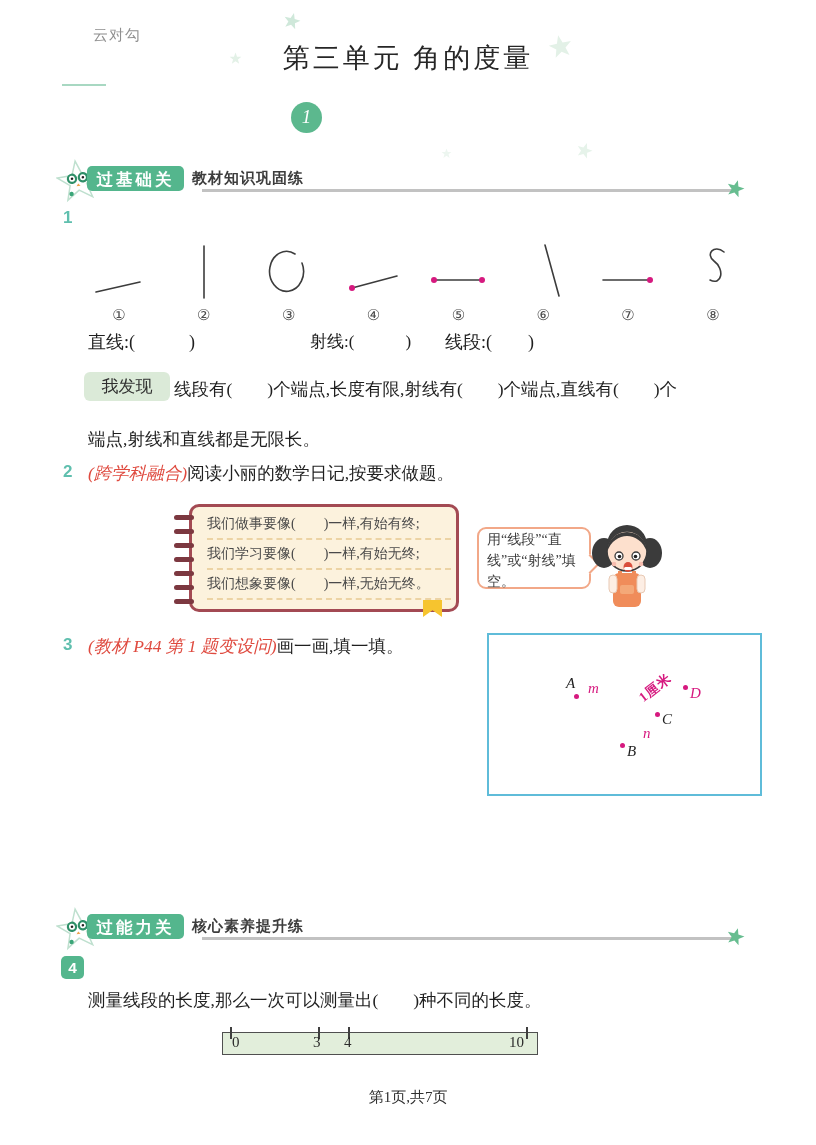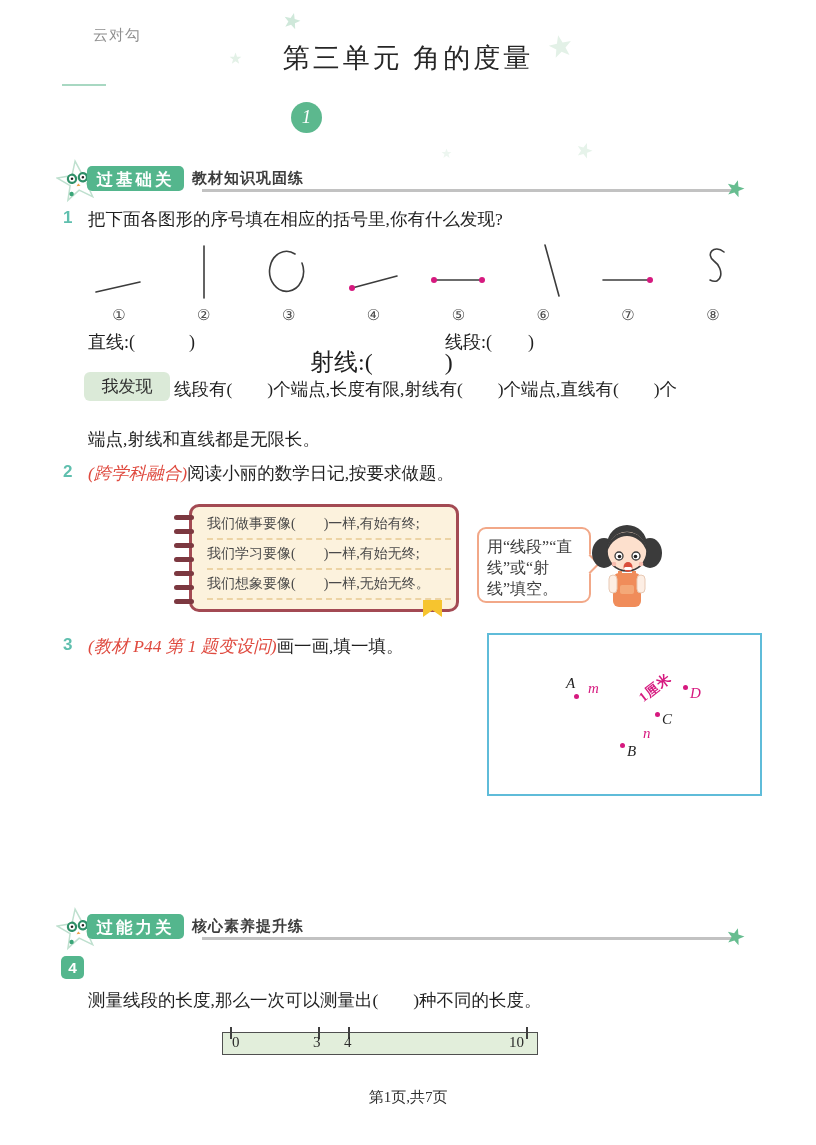--- a/index.html
+++ b/index.html
@@ -36,21 +36,21 @@
   .diary{left:189px;top:504px;width:264px;height:102px;background:#fcf2dd;
          border:3px solid #a34a53;border-radius:10px;}
   .clip{position:absolute;left:-18px;width:20px;height:5px;background:#7c3840;border-radius:3px;}
   .diary-lines{position:absolute;left:15px;right:5px;top:3px;}
   .diary-line{font-size:14px;color:#4a4a4a;white-space:nowrap;padding:5px 0 5px 0;
               border-bottom:2px dashed #ecd3a4;}
   .bookmark{left:423px;top:600px;width:19px;height:17px;background:#f6c42f;
             clip-path:polygon(0 0,100% 0,100% 100%,50% 60%,0 100%);}
   
   .bubble{left:477px;top:527px;width:94px;height:58px;background:#fff;border:2px solid #f2a888;
-          border-radius:9px;padding:7px 8px;font-size:16px;line-height:21px;color:#3f3f3f;}
+          border-radius:9px;padding:0 8px;font-size:14px;line-height:21px;color:#3f3f3f;}
   .bubble-tail{position:absolute;right:-8px;top:28px;width:12px;height:12px;background:#fff;
                border-top:2px solid #f2a888;border-right:2px solid #f2a888;transform:rotate(45deg);}
   
   .q3items{left:88px;top:667px;font-size:17.5px;line-height:33.5px;}
   .diagram{left:487px;top:633px;width:271px;height:159px;border:2px solid #5fbcd9;background:#fff;}
   .dot{position:absolute;width:5px;height:5px;border-radius:50%;background:#d6197f;}
   .ptlabel{position:absolute;font-style:italic;font-size:15px;color:#1f1f1f;}
   .pink{color:#d6197f;}
   .cm-label{position:absolute;left:148px;top:44px;font-size:13.5px;font-weight:600;color:#d6197f;
             transform:rotate(-38deg);letter-spacing:1px;}
@@ -104,21 +104,20 @@
     </g>
   </svg>
   <div class="abs badge sans" style="left:87px;top:166px">过基础关</div>
   <div class="abs subtitle sans" style="left:192px;top:169px">教材知识巩固练</div>
   <div class="abs rule" style="left:202px;top:189px"></div>
   <svg class="star" style="left:726px;top:179px;transform:rotate(16deg)" width="19" height="19" viewBox="0 0 24 24">
       <polygon points="12,1 14.8,8.6 22.9,8.9 16.5,13.9 18.8,21.7 12,17.1 5.2,21.7 7.5,13.9 1.1,8.9 9.2,8.6" fill="#67bd90"></polygon>
     </svg>
 
   <div class="abs qnum sans" style="left:63px;top:208px">1</div>
-  <div class="abs qtext" style="left:88px;top:207px">把下面各图形的序号填在相应的括号里,你有什么发现?</div>
 
   <div class="abs figrow">
     <div class="figcol">
       <svg width="58" height="62" viewBox="0 0 58 62">
           <line x1="6" y1="50" x2="50" y2="40" stroke="#3c3c3c" stroke-width="1.6" stroke-linecap="round"></line>
         </svg>
       <div class="figlabel">①</div>
     </div>
     <div class="figcol">
       <svg width="58" height="62" viewBox="0 0 58 62">
@@ -162,21 +161,21 @@
     </div>
     <div class="figcol">
       <svg width="58" height="62" viewBox="0 0 58 62">
           <path d="M 40,10 C 30,2 21,12 30,19 C 41,27 38,44 26,38" fill="none" stroke="#3c3c3c" stroke-width="1.6" stroke-linecap="round"></path>
         </svg>
       <div class="figlabel">⑧</div>
     </div>
   </div>
 
   <div class="abs qtext" style="left:88px;top:330px;font-size:18px">直线:(　　　)</div>
-  <div class="abs qtext" style="left:310px;top:346px;font-size:24px">射线:(　　　)</div>
+  <div class="abs qtext" style="left:310px;top:330px;font-size:17px">射线:(　　　)</div>
   <div class="abs qtext" style="left:445px;top:330px;font-size:18px">线段:(　　)</div>
 
   <div class="abs disc-badge">我发现</div>
   <div class="abs qtext" style="left:174px;top:377px">线段有(　　)个端点,长度有限,射线有(　　)个端点,直线有(　　)个</div>
   <div class="abs qtext" style="left:88px;top:427px">端点,射线和直线都是无限长。</div>
 
   <div class="abs qnum sans" style="left:63px;top:462px">2</div>
   <div class="abs qtext" style="left:88px;top:461px"><span class="redtag">(跨学科融合)</span><span>阅读小丽的数学日记,按要求做题。</span></div>
 
   <div class="abs diary">

